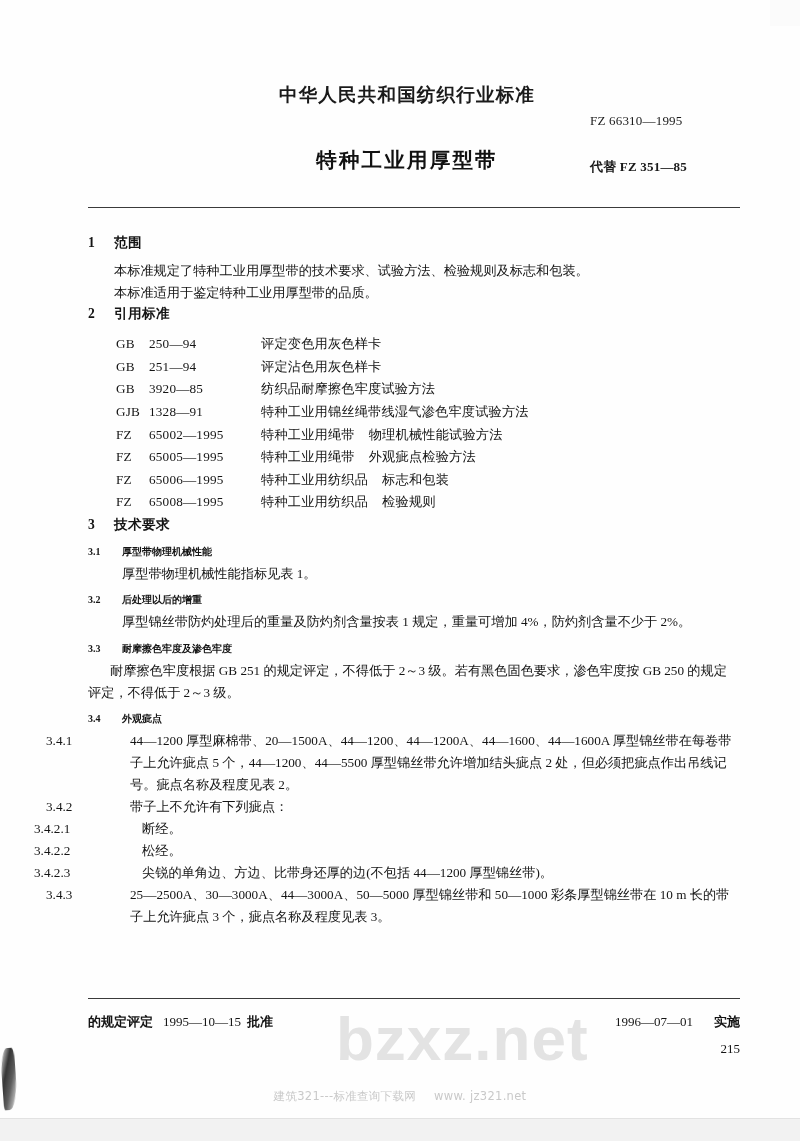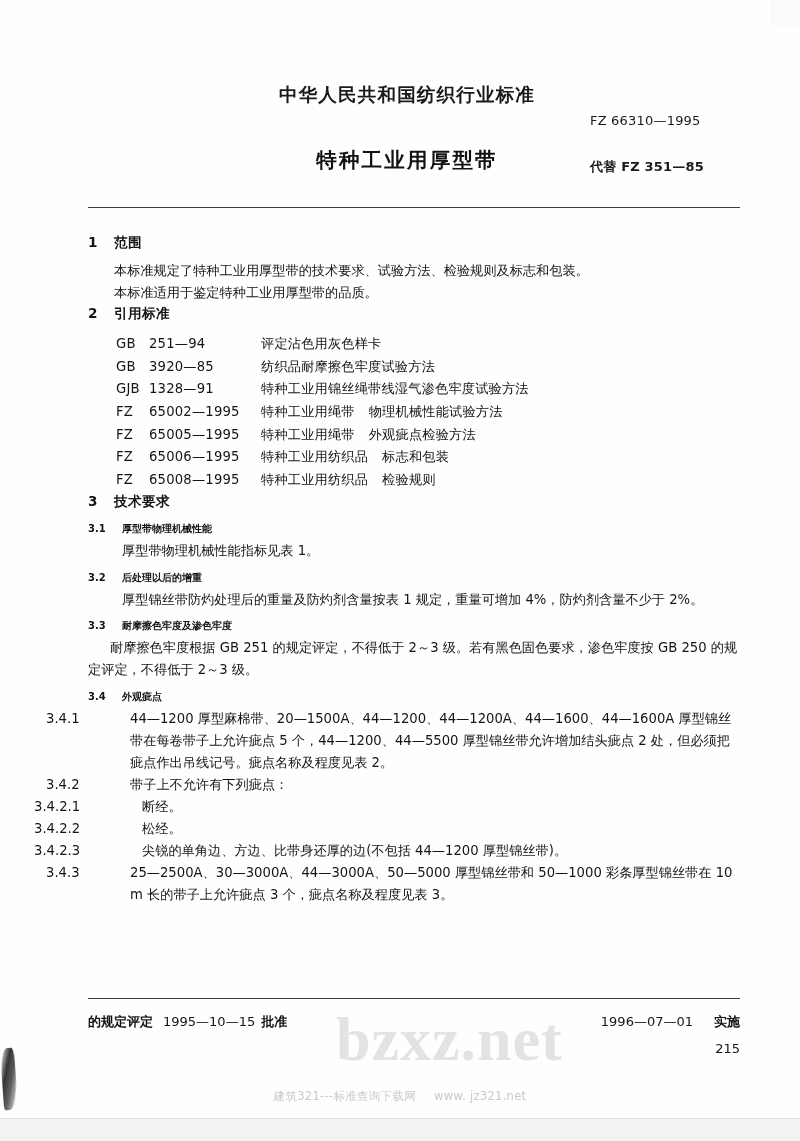--- a/index.html
+++ b/index.html
@@ -48,21 +48,21 @@
     width: 30px;
     height: 26px;
     background: #fbfbfb;
   }
 
   
   .wm-bzxz {
     position: absolute;
     left: 336px;
     top: 1008px;
-    font-family: Liberation Serif, serif;
+    font-family: Liberation Sans, sans-serif;
     font-size: 62px;
     font-weight: bold;
     letter-spacing: 1px;
     color: #e3e3e3;
     line-height: 1;
     user-select: none;
     white-space: nowrap;
     text-align: right;
   }
   .wm-footer-line {
@@ -80,20 +80,21 @@
     margin-left: 18px;
     font-family: "DejaVu Sans", "Liberation Sans", sans-serif;
   }
 
   
   .content {
     position: absolute;
     left: 0;
     top: 0;
     width: 800px;
+    font-family: Liberation Serif, serif;
   }
 
   .doc-title-block {
     position: relative;
     padding-top: 82px;
     height: 118px;
   }
   .std-org {
     text-align: center;
     font-size: 18.5px;
@@ -302,20 +303,24 @@
       </h2>
       <p class="para first">本标准规定了特种工业用厚型带的技术要求、试验方法、检验规则及标志和包装。</p>
       <p class="para">本标准适用于鉴定特种工业用厚型带的品质。</p>
 
       <h2 class="sec sec-2">
         <span class="num">2</span><span>引用标准</span>
       </h2>
 
       <div class="ref-list">
         <div class="ref-row">
+          <span class="code"><span class="prefix">GB</span><span>250—94</span></span>
+          <span class="title"><span>评定变色用灰色样卡</span><span class="gap"></span><span></span></span>
+        </div>
+        <div class="ref-row">
           <span class="code"><span class="prefix">GB</span><span>251—94</span></span>
           <span class="title"><span>评定沾色用灰色样卡</span><span class="gap"></span><span></span></span>
         </div>
         <div class="ref-row">
           <span class="code"><span class="prefix">GB</span><span>3920—85</span></span>
           <span class="title"><span>纺织品耐摩擦色牢度试验方法</span><span class="gap"></span><span></span></span>
         </div>
         <div class="ref-row">
           <span class="code"><span class="prefix">GJB</span><span>1328—91</span></span>
           <span class="title"><span>特种工业用锦丝绳带线湿气渗色牢度试验方法</span><span class="gap"></span><span></span></span>

